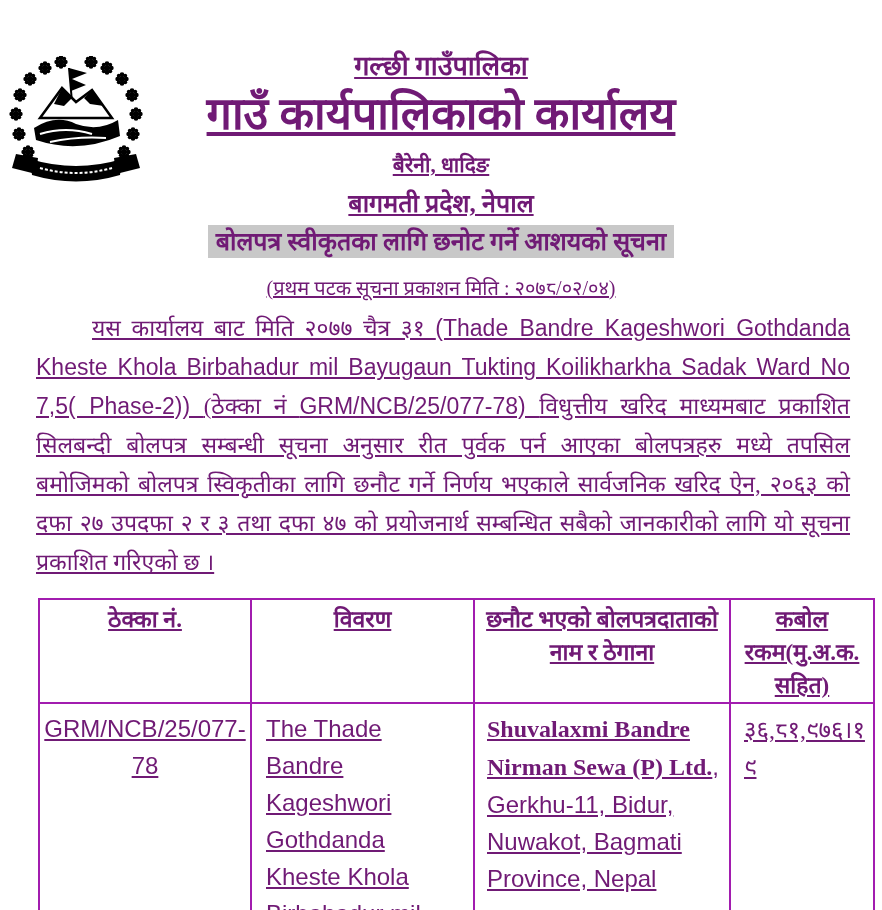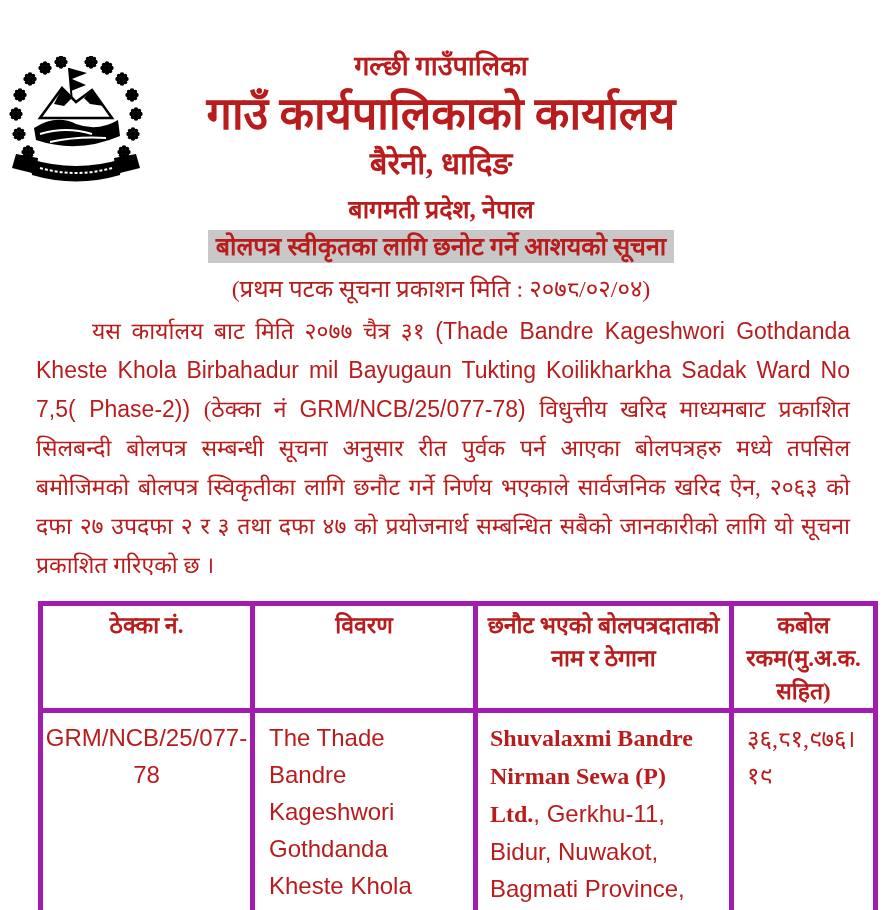--- a/index.html
+++ b/index.html
@@ -1,59 +1,60 @@
 <!DOCTYPE html>
 <html lang="ne"><head>
 <meta charset="utf-8">
 <style>
   * { margin:0; padding:0; box-sizing:border-box; }
   html,body { background:#ffffff; }
   .page {
     position:relative;
     width:882px; height:910px;
     background:#ffffff;
-    color:#b91c1c;
+    color:#701a75;
     font-family:"Liberation Serif","DejaVu Serif",serif;
     overflow:hidden;
+    text-decoration:underline;
   }
   .lat { font-family:"Liberation Sans","DejaVu Sans",sans-serif; }
 
   
   .logo {
     position:absolute; left:6px; top:56px;
     width:140px; height:134px;
   }
 
   
   .header { padding-top:50px; text-align:center; line-height:1.25; }
   .muni   { font-size:27px; font-weight:700; }
   .office { font-size:45px; font-weight:700; margin-top:2px; }
-  .loc    { font-size:31px; font-weight:700; margin-top:3px; }
+  .loc    { font-size:21px; font-weight:700; margin-top:10px; }
   .prov   { font-size:25px; font-weight:700; margin-top:10px; }
   .notice-title { margin-top:5px; font-size:25px; font-weight:700; }
   .notice-title span { background:#c8c8c8; padding:1px 8px; display:inline-block; }
-  .pub-date { font-size:24px; margin-top:11px; }
+  .pub-date { font-size:20px; margin-top:18px; }
 
   
   .body-par {
     margin:8px 32px 0 36px;
     font-size:23px;
     line-height:39px;
     text-align:justify;
     text-indent:56px;
   }
 
   
   table.tender {
     border-collapse:collapse;
     table-layout:fixed;
     width:835px;
     margin:16px 0 0 38px;
   }
-  table.tender th, table.tender td { border:5px solid #a21caf;margin-left:11px; }
+  table.tender th, table.tender td { border:2px solid #a21caf;margin-left:11px; }
   col.w1 { width:212px; } col.w2 { width:223px; }
   col.w3 { width:256px; } col.w4 { width:144px; }
   table.tender th {
     height:92px; vertical-align:top;
     padding:3px 6px 0 6px;
     font-size:23px; font-weight:700; line-height:33px;
     text-align:center;
   }
   table.tender td {
     height:236px; vertical-align:top;

